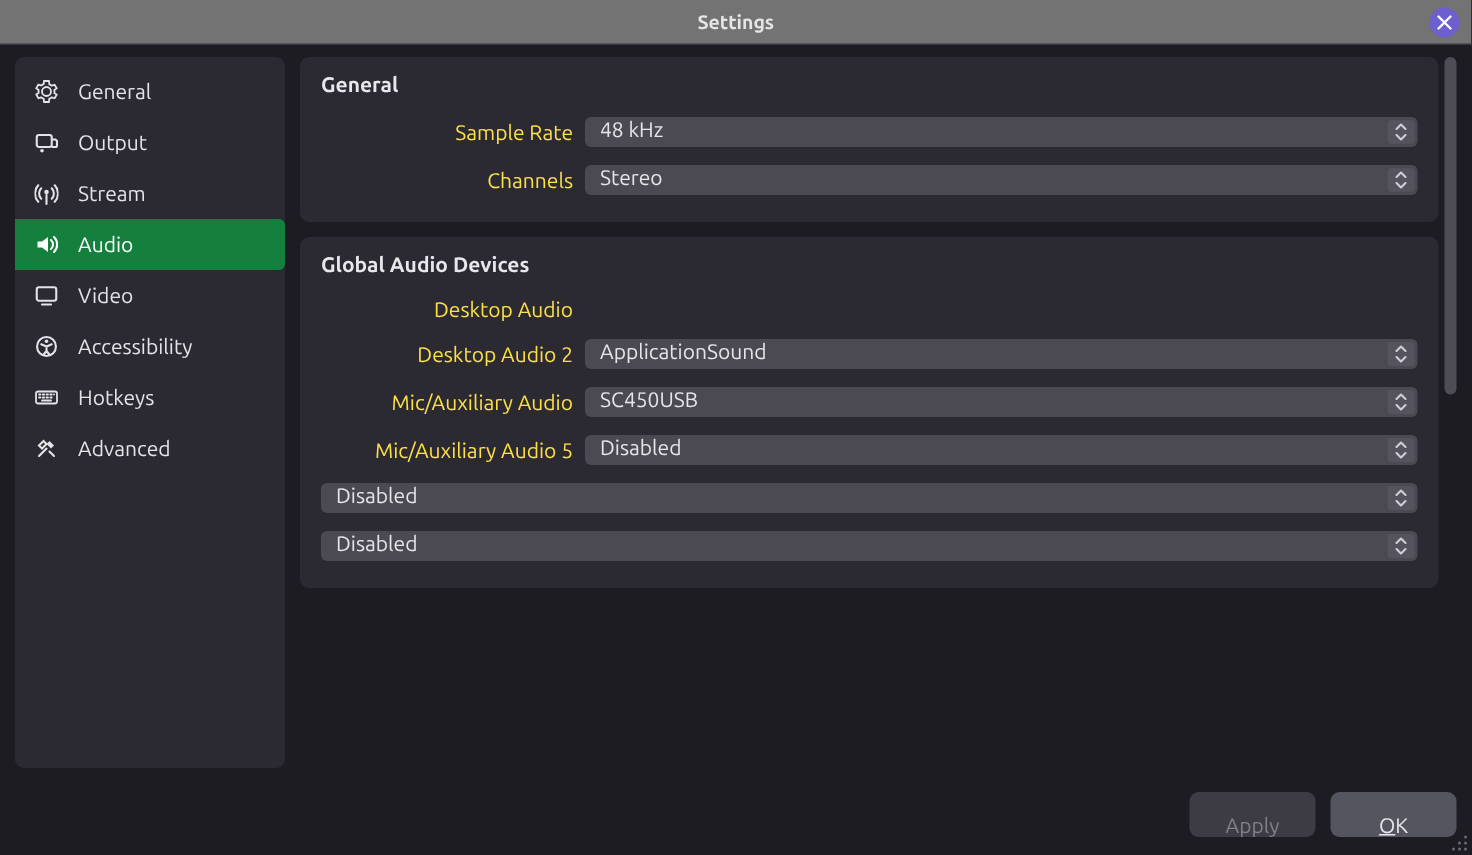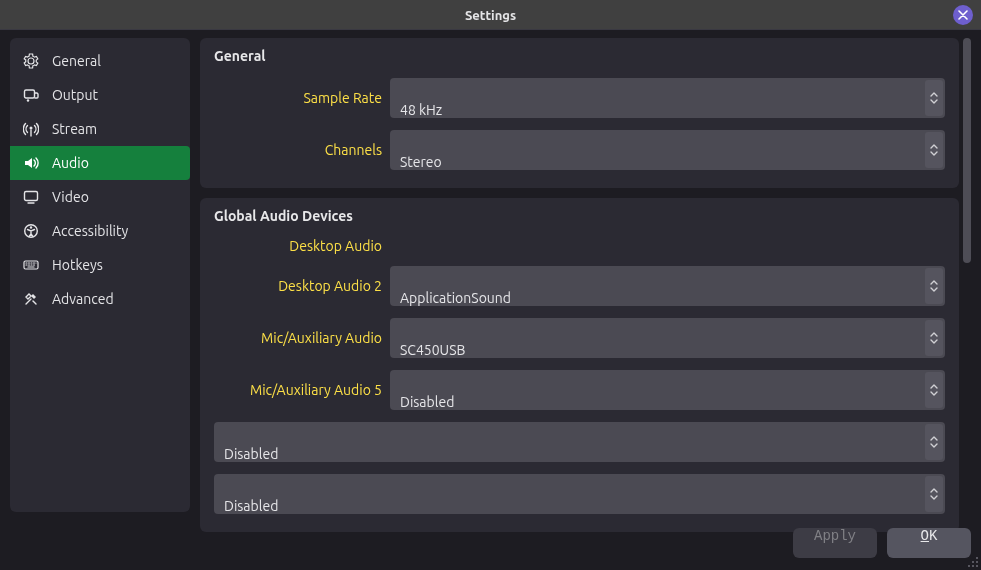--- a/index.html
+++ b/index.html
@@ -14,21 +14,21 @@
     overflow: hidden;
     position: relative;
   }
 
   
   .titlebar {
     height: 30px;
     display: flex;
     align-items: center;
     justify-content: center;
-    background: #404040;
+    background: #737373;
     border-bottom: 1px solid #3a3942;
     position: relative;
   }
   .titlebar .title { font-size: 13px; font-weight: 600; color: #e5e5e7; }
   .titlebar .close-btn {
     position: absolute;
     right: 8px;
     top: 5px;
     width: 20px; height: 20px;
     border-radius: 50%;
@@ -121,25 +121,25 @@
   .field-row:last-child { margin-bottom:2px;}
   .field-label {
     width: 168px;
     text-align:right;
     font-size:14px;
     color:#fde047;
     flex-shrink:0;
   }
   .combo {
     flex:1;
-    height:40px;
+    height:20px;
     background:#4b4a53;
     border-radius:4px;
     display:flex;
-    align-items:flex-end;
+    align-items:flex-start;
     position:relative;
     padding: 0 24px 0 10px;
     color:#e6e6e9;
     font-size:14px;
     cursor:pointer;
     min-width:0;
   }
   .combo .spinner {
     position:absolute;
     right:2px; top:2px; bottom:2px;
@@ -160,26 +160,25 @@
     bottom: 12px;
     right: 10px;
     display:flex;
     gap:10px;
   }
   .btn {
     min-width:84px;
     height:30px;
     border-radius:6px;
     display:flex;
-    align-items:flex-start;
+    align-items:flex-end;
     justify-content:center;
     font-size:14px;
     cursor:pointer;
     padding:0 18px;
-    font-family:Liberation Mono, monospace;
   }
   .btn.disabled { background:#3d3c45; color:#808085; cursor:default;}
   .btn.normal { background:#555560; color:#e8e8ea;}
   .btn .u { text-decoration:underline; }
 
   .resize-grip {
     position:absolute;
     right:2px; bottom:2px;
     width:14px; height:14px;
   }

